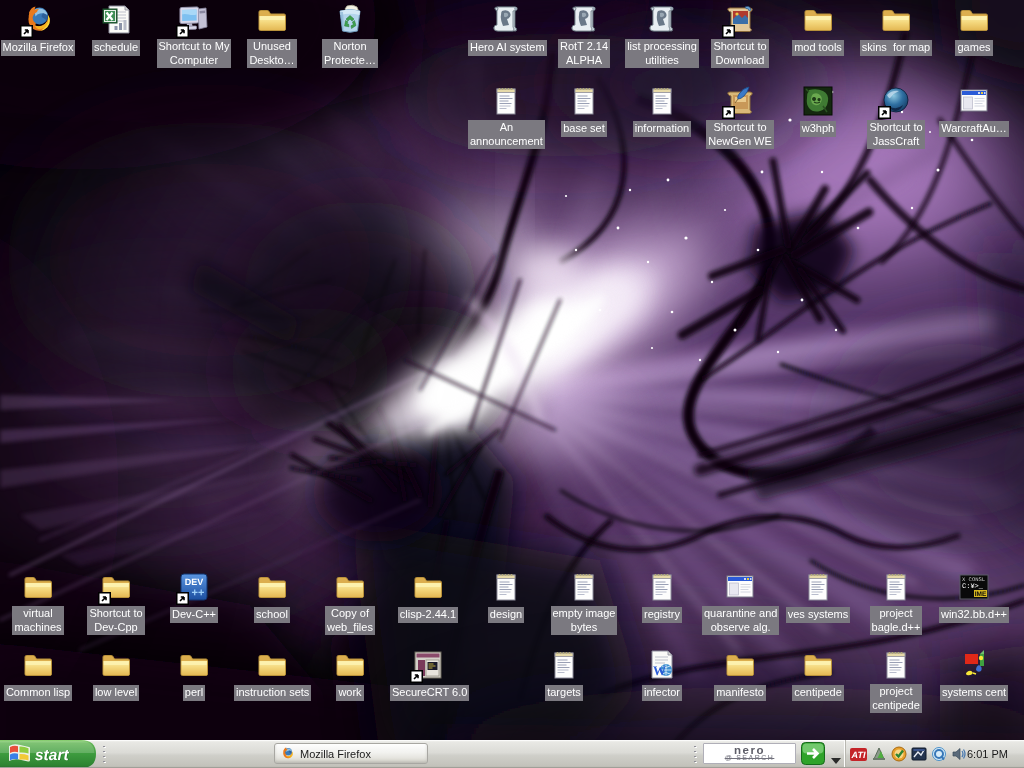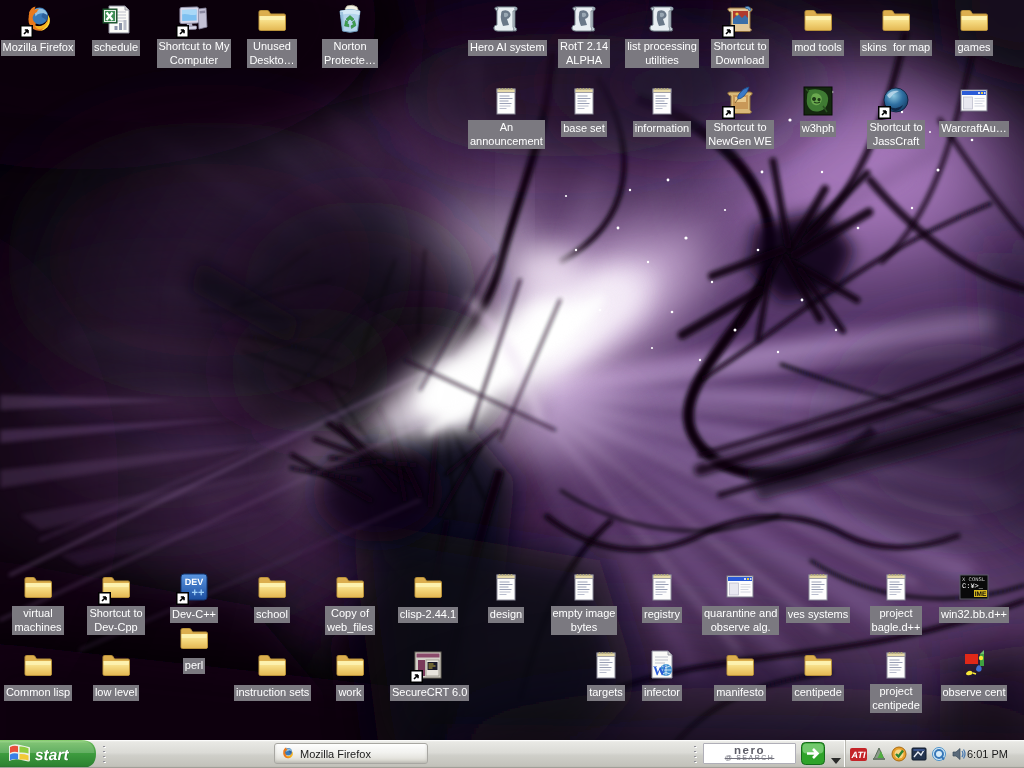--- a/index.html
+++ b/index.html
@@ -567,52 +567,52 @@
           </svg></div><div class="lb">project<br>bagle.d++</div></div>
 <div class="ic" style="left:936px;top:570px"><div class="im"><svg width="34" height="34" viewBox="0 0 34 34">
             <use href="#i-dos"></use>
           </svg></div><div class="lb">win32.bb.d++</div></div>
 <div class="ic" style="left:0px;top:648px"><div class="im"><svg width="34" height="34" viewBox="0 0 34 34">
             <use href="#i-folder"></use>
           </svg></div><div class="lb">Common lisp</div></div>
 <div class="ic" style="left:78px;top:648px"><div class="im"><svg width="34" height="34" viewBox="0 0 34 34">
             <use href="#i-folder"></use>
           </svg></div><div class="lb">low level</div></div>
-<div class="ic" style="left:156px;top:621px"><div class="im"><svg width="34" height="34" viewBox="0 0 34 34">
+<div class="ic" style="left:156px;top:648px"><div class="im"><svg width="34" height="34" viewBox="0 0 34 34">
             <use href="#i-folder"></use>
           </svg></div><div class="lb">perl</div></div>
 <div class="ic" style="left:234px;top:648px"><div class="im"><svg width="34" height="34" viewBox="0 0 34 34">
             <use href="#i-folder"></use>
           </svg></div><div class="lb">instruction sets</div></div>
 <div class="ic" style="left:312px;top:648px"><div class="im"><svg width="34" height="34" viewBox="0 0 34 34">
             <use href="#i-folder"></use>
           </svg></div><div class="lb">work</div></div>
 <div class="ic" style="left:390px;top:648px"><div class="im"><svg width="34" height="34" viewBox="0 0 34 34">
             <use href="#i-scrt"></use>
           </svg><svg class="arrow" viewBox="0 0 11 11" width="11" height="11">
             <use href="#i-arrow"></use>
           </svg></div><div class="lb">SecureCRT 6.0</div></div>
-<div class="ic" style="left:568px;top:648px"><div class="im"><svg width="34" height="34" viewBox="0 0 34 34">
+<div class="ic" style="left:526px;top:648px"><div class="im"><svg width="34" height="34" viewBox="0 0 34 34">
             <use href="#i-note"></use>
           </svg></div><div class="lb">targets</div></div>
 <div class="ic" style="left:624px;top:648px"><div class="im"><svg width="34" height="34" viewBox="0 0 34 34">
             <use href="#i-word"></use>
           </svg></div><div class="lb">infector</div></div>
 <div class="ic" style="left:702px;top:648px"><div class="im"><svg width="34" height="34" viewBox="0 0 34 34">
             <use href="#i-folder"></use>
           </svg></div><div class="lb">manifesto</div></div>
 <div class="ic" style="left:780px;top:648px"><div class="im"><svg width="34" height="34" viewBox="0 0 34 34">
             <use href="#i-folder"></use>
           </svg></div><div class="lb">centipede</div></div>
 <div class="ic" style="left:858px;top:648px"><div class="im"><svg width="34" height="34" viewBox="0 0 34 34">
             <use href="#i-note"></use>
           </svg></div><div class="lb">project<br>centipede</div></div>
 <div class="ic" style="left:936px;top:648px"><div class="im"><svg width="34" height="34" viewBox="0 0 34 34">
             <use href="#i-unl"></use>
-          </svg></div><div class="lb">observe cent</div></div>
+          </svg></div><div class="lb">systems cent</div></div>
 </div>
 <div id="taskbar">
 <svg id="startbtn" width="110" height="28" viewBox="0 0 110 28">
 <defs>
 <linearGradient id="gstart" x1="0" y1="0" x2="0" y2="1">
 <stop offset="0" stop-color="#8fd277"></stop>
             <stop offset="0.12" stop-color="#61b454"></stop>
             <stop offset="0.5" stop-color="#3d9b3e"></stop>
             <stop offset="0.9" stop-color="#2e8432"></stop>
             <stop offset="1" stop-color="#26702b"></stop>

